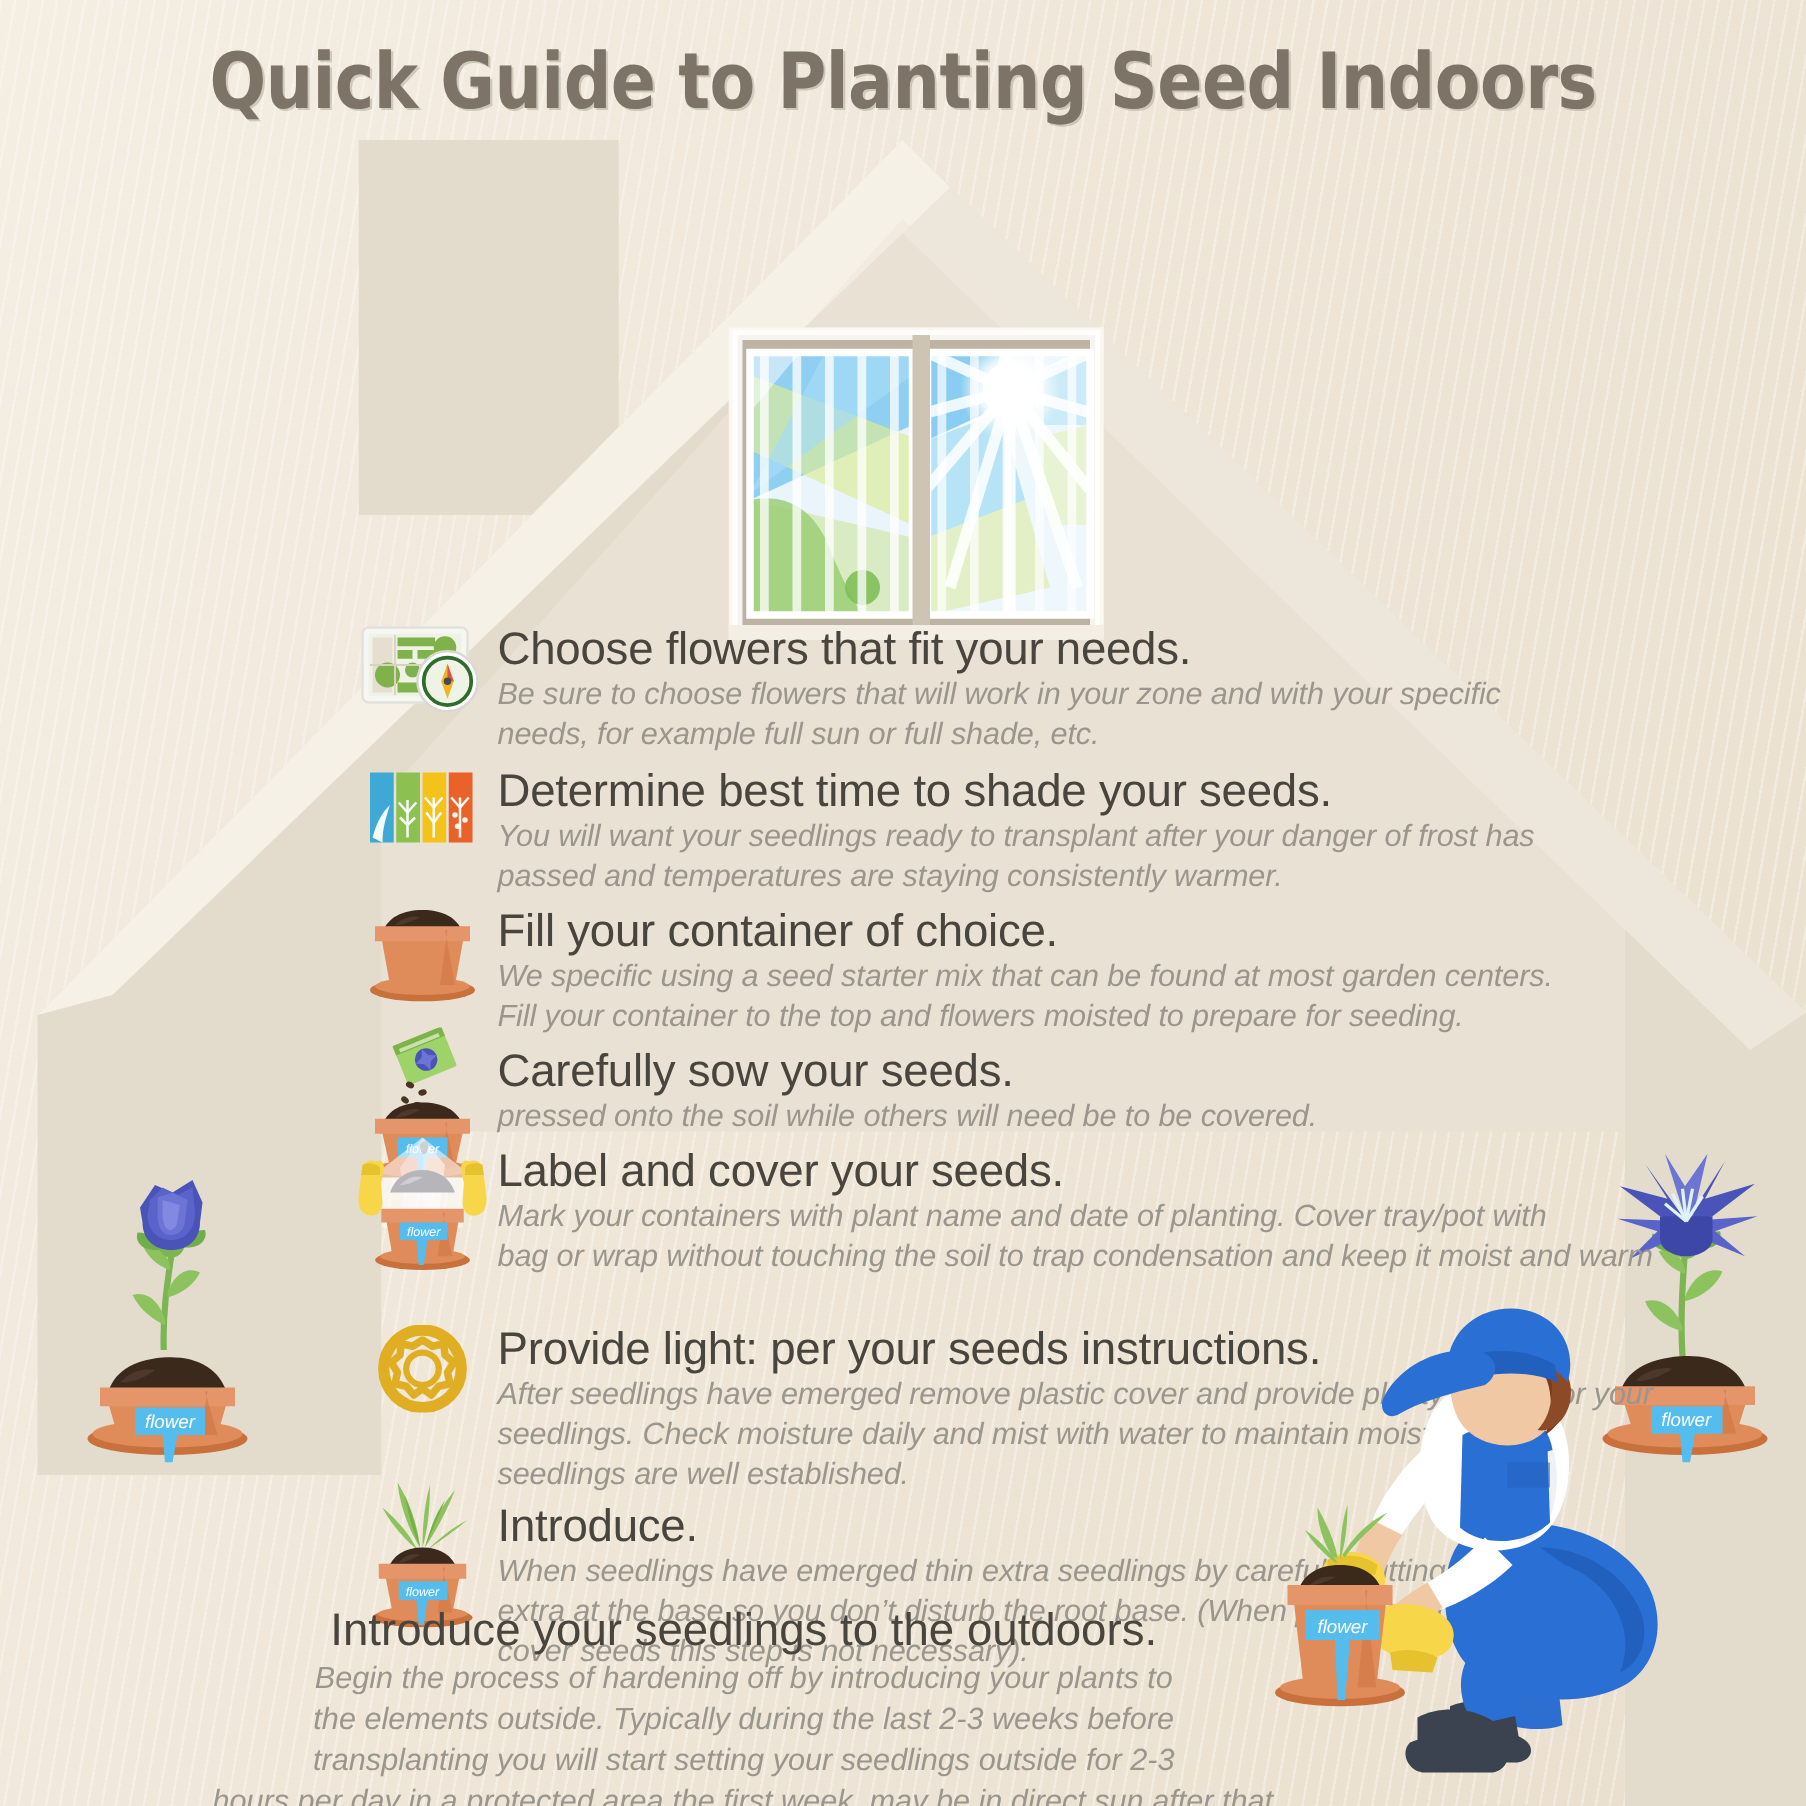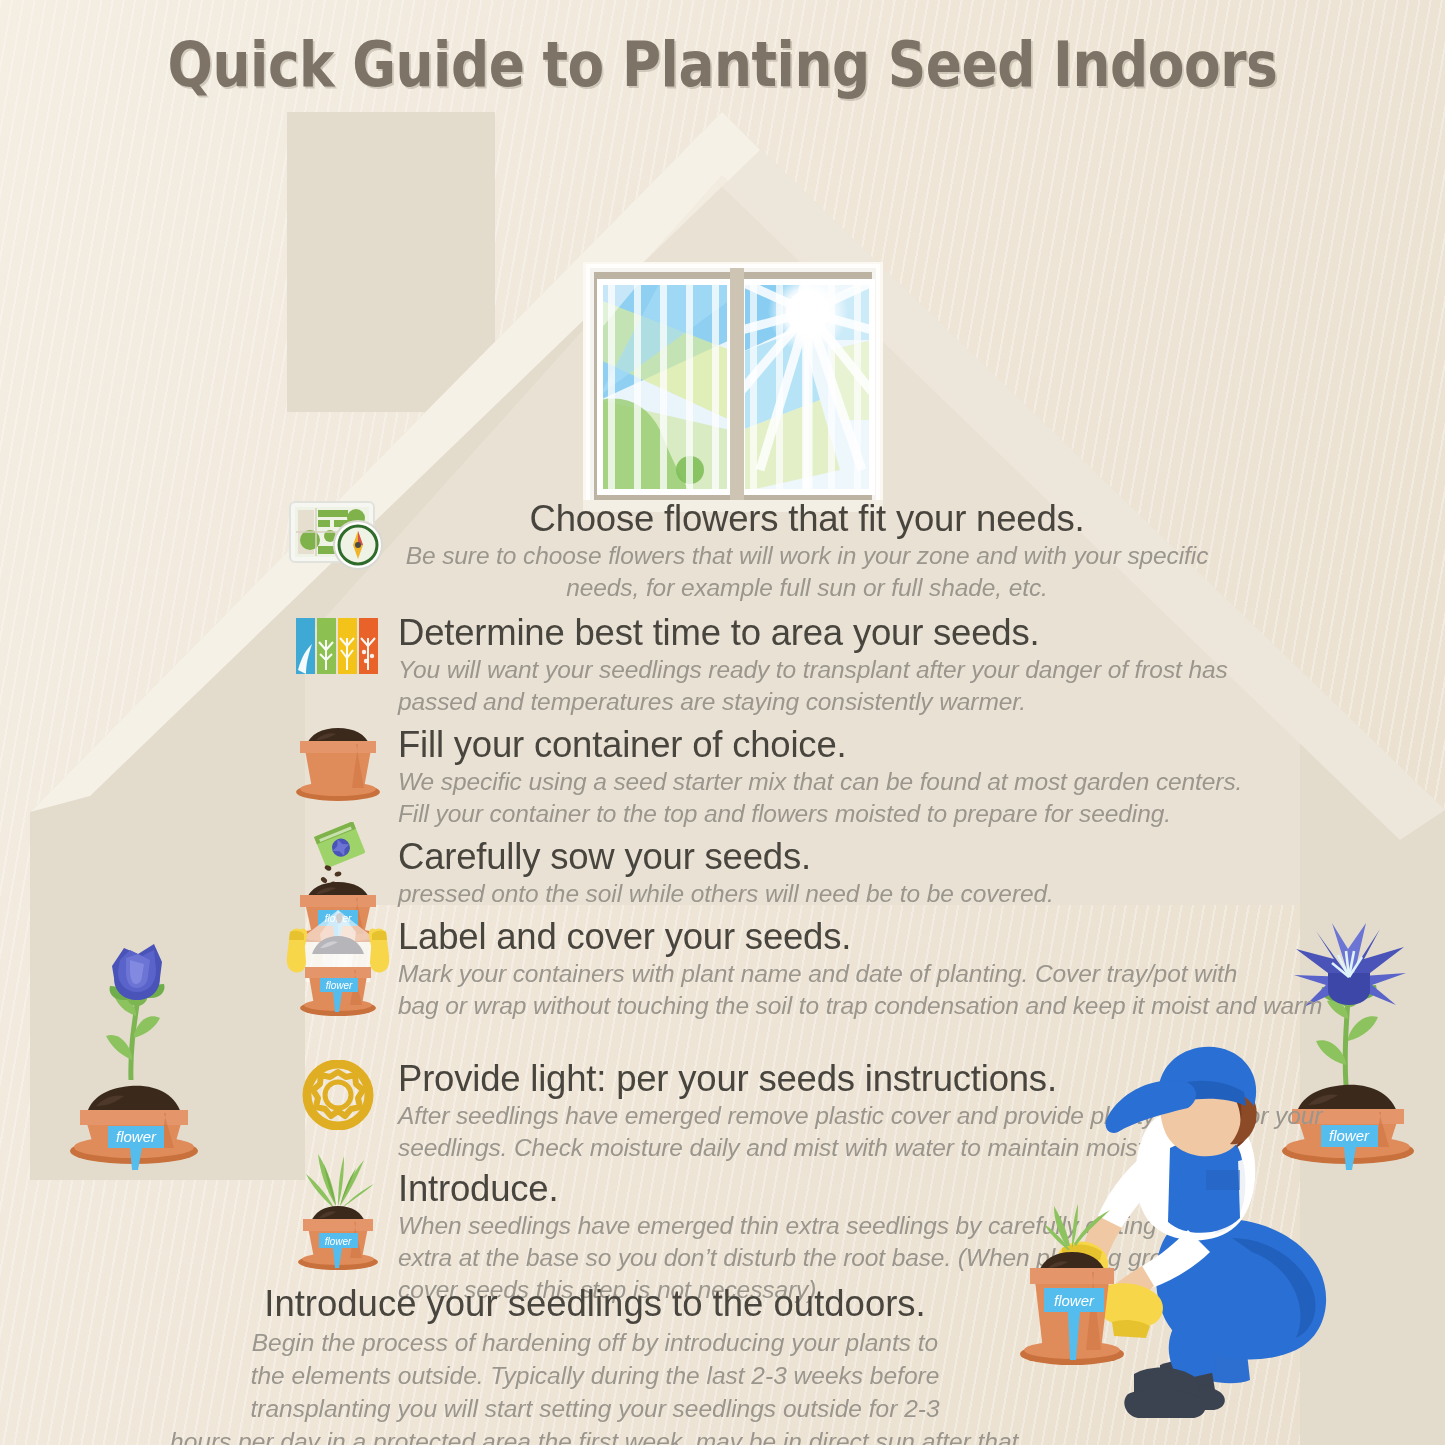--- a/index.html
+++ b/index.html
@@ -241,21 +241,21 @@
     <path d="M 20 197 L 124 197 L 113 232 L 31 232 Z" fill="#e08b5a"></path>
     <path d="M 16 194 L 128 194 L 128 209 L 16 209 Z" fill="#e5956a"></path>
     <path d="M 103 197 L 113 232 L 99 232 L 105 197 Z" fill="#c9713d" opacity="0.5"></path>
 
     <path d="M 45 210 L 102 210 L 102 232 L 80 232 L 76 255 L 70 255 L 68 232 L 45 232 Z" fill="#55bdee"></path>
     <text class="potlabel" x="73" y="226" font-size="15" text-anchor="middle">flower</text>
   </svg>
 
   <div id="steps">
 
-    <div class="step" style="margin-bottom:8px;text-align:center;">
+    <div class="step" style="margin-bottom:8px;">
       <div class="icon">
         <svg width="104" height="74" viewBox="0 0 104 74">
           <rect x="4" y="4" width="84" height="60" rx="5" fill="#f6f6f2" stroke="#e2e2dc" stroke-width="2"></rect>
           <rect x="9" y="9" width="74" height="50" fill="#eef3e6"></rect>
           <rect x="12" y="12" width="16" height="44" fill="#e6dfcf"></rect>
           <g fill="#7fb24a">
             <rect x="32" y="12" width="30" height="7"></rect>
             <rect x="32" y="22" width="12" height="7"></rect>
             <rect x="48" y="22" width="14" height="7"></rect>
             <rect x="32" y="48" width="34" height="8"></rect>
@@ -310,21 +310,21 @@
               <path d="M 82 30 L 75 22"></path>
               <path d="M 82 30 L 89 22"></path>
           </g>
           <g fill="#ffffff" opacity="0.9">
             <circle cx="78" cy="36" r="2.2"></circle>
               <circle cx="86" cy="40" r="2.2"></circle>
               <circle cx="80" cy="45" r="2.2"></circle>
           </g>
         </svg>
       </div>
-      <h3>Determine best time to area your seeds.</h3>
+      <h3>Determine best time to shade your seeds.</h3>
       <p>
         <span>You will want your seedlings ready to transplant after your danger of frost has</span>
         <span>passed and temperatures are staying consistently warmer.</span>
       </p>
     </div>
 
     <div class="step" style="margin-bottom:6px;">
       <div class="icon" style="top:-4px;">
         <svg width="104" height="90" viewBox="0 0 104 90">
           <path d="M 20 26 C 24 14 36 8 52 8 C 68 8 80 14 84 26 Z" fill="#3b2a1c"></path>
@@ -429,20 +429,21 @@
           <path d="M 52 12
                    L 60 17 L 69 15 L 70 24 L 77 30 L 72 38 L 74 47 L 65 49 L 59 56
                    L 52 51 L 45 56 L 39 49 L 30 47 L 32 38 L 27 30 L 34 24 L 35 15 L 44 17 Z" fill="none" stroke="#e0ae23" stroke-width="6" stroke-linejoin="round"></path>
           <circle cx="52" cy="35" r="13" fill="none" stroke="#e0ae23" stroke-width="5"></circle>
         </svg>
       </div>
       <h3>Provide light: per your seeds instructions.</h3>
       <p>
         <span>After seedlings have emerged remove plastic cover and provide plenty of light for your</span>
         <span>seedlings. Check moisture daily and mist with water to maintain moisture until</span>
+        <span>seedlings are well established.</span>
       </p>
     </div>
 
     <div class="step">
       <div class="icon" style="top:-28px;">
         <svg width="104" height="130" viewBox="0 0 104 130">
 
           <g fill="#8cc35f">
             <path d="M 50 66 C 40 50 34 32 32 14 C 42 30 48 48 50 66 Z"></path>
             <path d="M 54 66 C 58 50 66 34 78 20 C 70 40 62 54 54 66 Z"></path>

